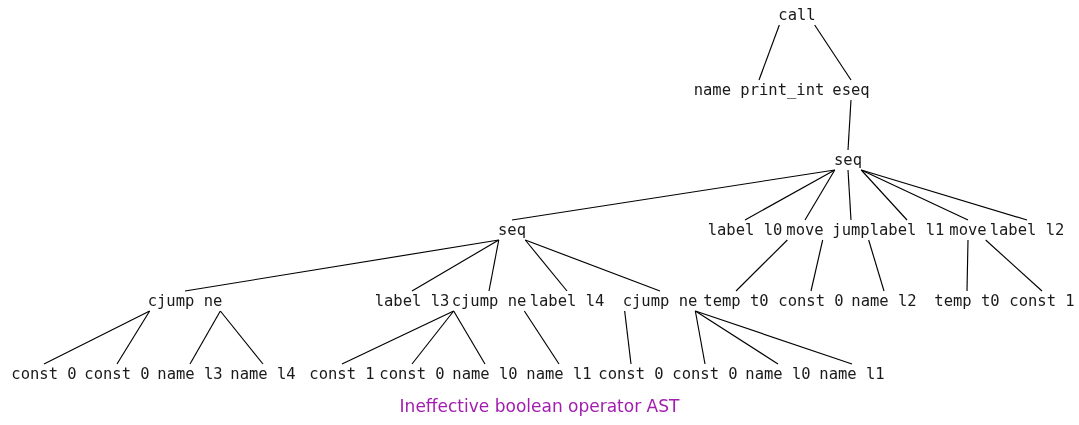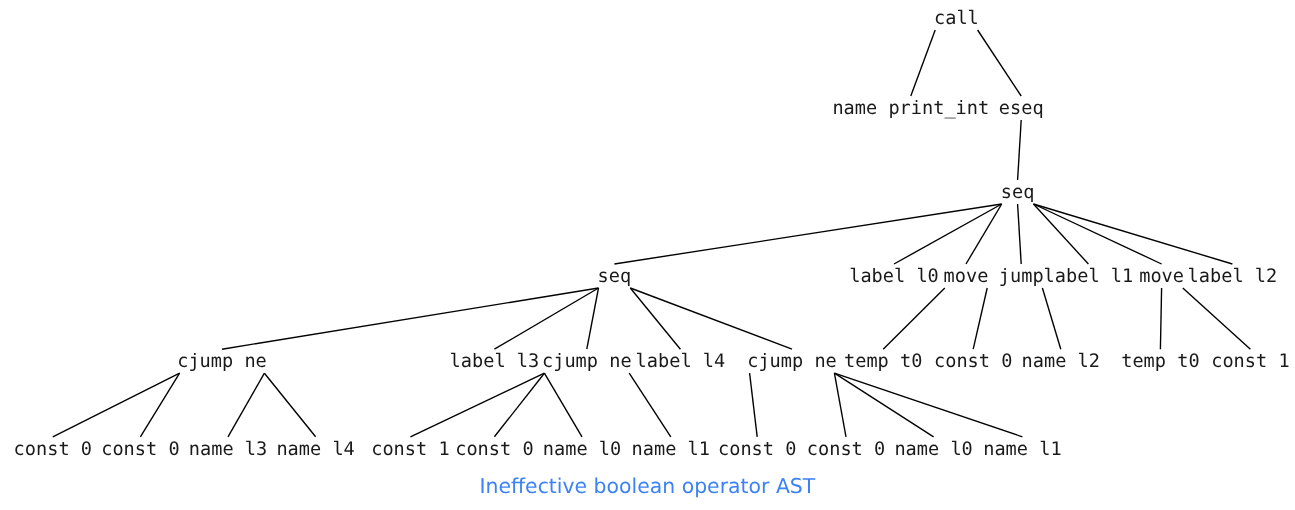--- a/index.html
+++ b/index.html
@@ -37,21 +37,21 @@
     white-space: pre;
   }
   #caption {
     position: absolute;
     left: 0;
     top: 396px;
     width: 1079px;
     text-align: center;
     font-family: "DejaVu Sans", "Liberation Sans", sans-serif;
     font-size: 17px;
-    color: #3b82f6;
+    color: #a21caf;
   }
 </style>
 </head>
 <body>
 
 <div id="figure">
 
   <svg id="tree-svg" viewBox="0 0 1079 425" preserveAspectRatio="none">
     <g id="edge-layer">
         <line x1="779.33" y1="25.00" x2="759.00" y2="80.00" class="edge-line"></line>

